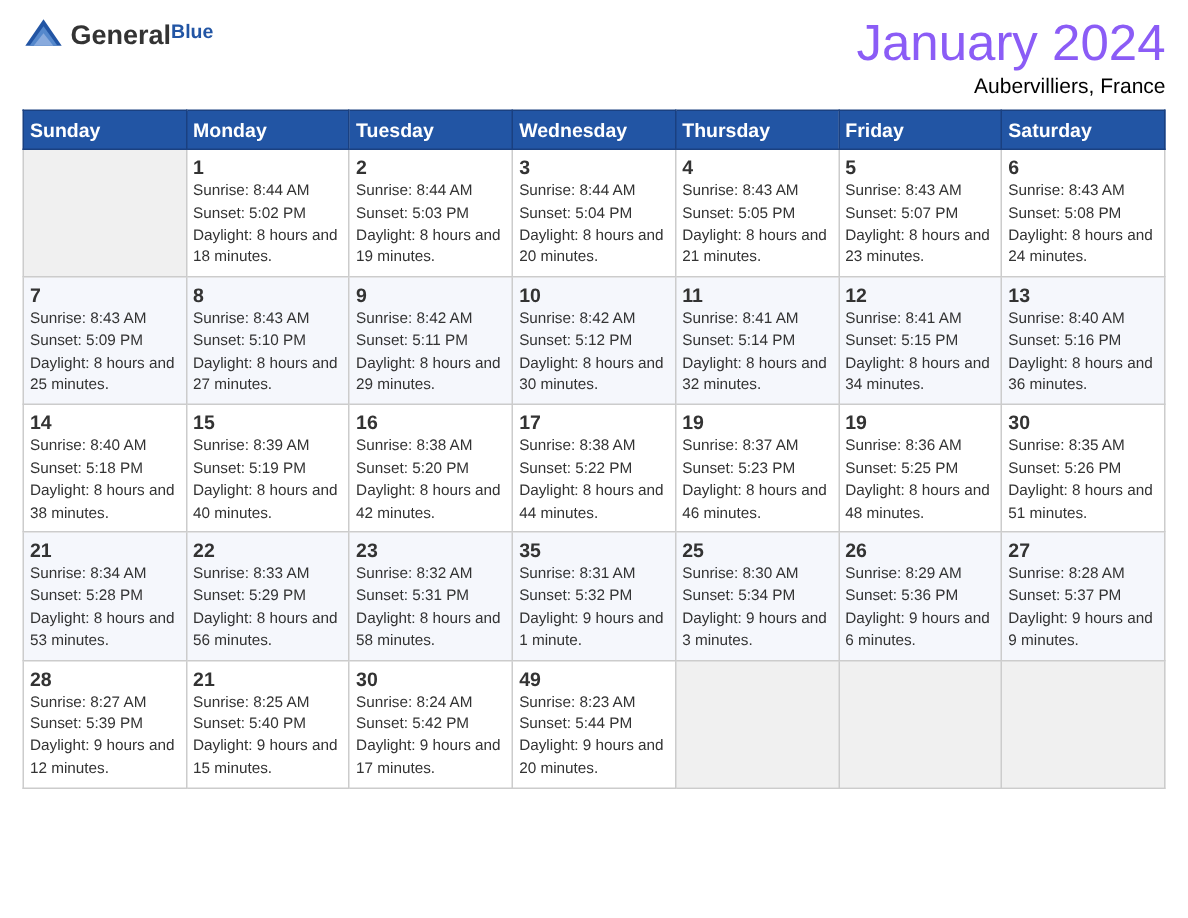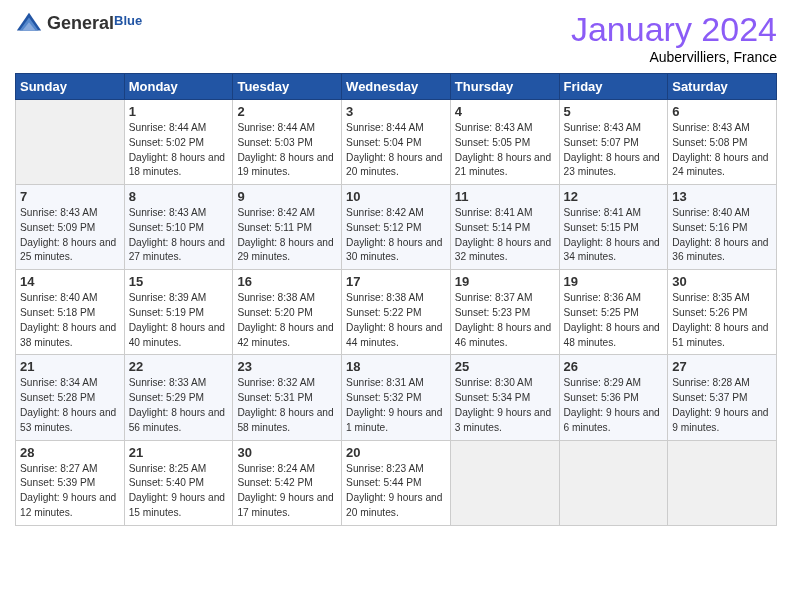--- a/index.html
+++ b/index.html
@@ -273,21 +273,21 @@
           Sunrise: 8:33 AM<br>Sunset: 5:29 PM<br>Daylight: 8 hours and 56 minutes.
         </div>
       </td>
         <td>
         <span class="day-number">23</span>
         <div class="day-info">
           Sunrise: 8:32 AM<br>Sunset: 5:31 PM<br>Daylight: 8 hours and 58 minutes.
         </div>
       </td>
         <td>
-        <span class="day-number">18</span>
+        <span class="day-number">35</span>
         <div class="day-info">
           Sunrise: 8:31 AM<br>Sunset: 5:32 PM<br>Daylight: 9 hours and 1 minute.
         </div>
       </td>
         <td>
         <span class="day-number">25</span>
         <div class="day-info">
           Sunrise: 8:30 AM<br>Sunset: 5:34 PM<br>Daylight: 9 hours and 3 minutes.
         </div>
       </td>
@@ -317,21 +317,21 @@
           Sunrise: 8:25 AM<br>Sunset: 5:40 PM<br>Daylight: 9 hours and 15 minutes.
         </div>
       </td>
         <td>
         <span class="day-number">30</span>
         <div class="day-info">
           Sunrise: 8:24 AM<br>Sunset: 5:42 PM<br>Daylight: 9 hours and 17 minutes.
         </div>
       </td>
         <td>
-        <span class="day-number">20</span>
+        <span class="day-number">49</span>
         <div class="day-info">
           Sunrise: 8:23 AM<br>Sunset: 5:44 PM<br>Daylight: 9 hours and 20 minutes.
         </div>
       </td>
         <td class="empty"></td>
         <td class="empty"></td>
         <td class="empty"></td>
       </tr>
     </tbody>
 </table>

